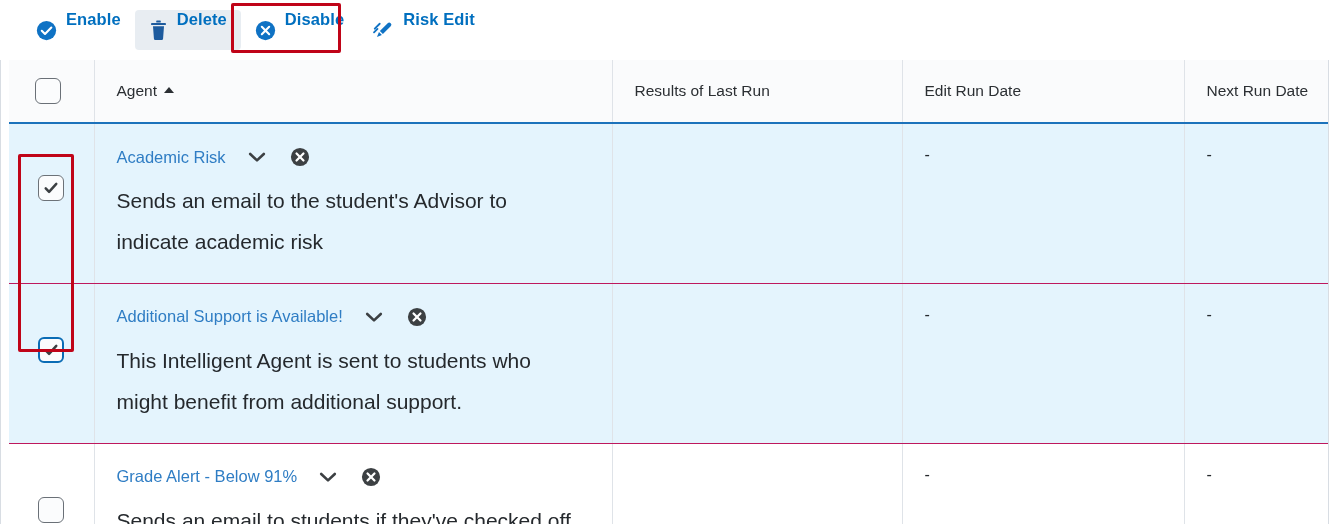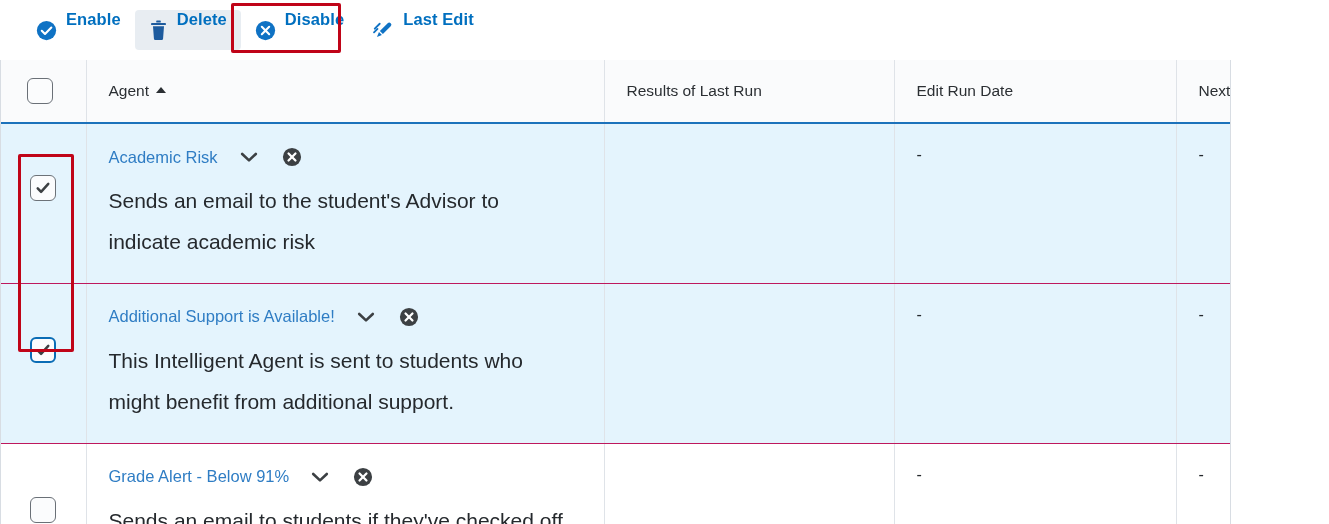--- a/index.html
+++ b/index.html
@@ -64,27 +64,28 @@
     border: 3px solid #c00418;
     border-radius: 2px;
     box-sizing: border-box;
     pointer-events: none;
   }
 
   
   .table-wrap {
     position: absolute;
     left: 0; top: 60px;
-    width: 1231px;
+    width: 1329px;
     height: 464px;
     box-sizing: border-box;
     border-left: 1px solid #d8dde3;
     border-right: 1px solid #d8dde3;
     background: #ffffff;
     overflow: hidden;
+    padding-left: 8px;
   }
   .tbl {
     width: 1327px;
     border-collapse: collapse;
     table-layout: fixed;
     background: #ffffff;
   }
   .tbl col.c-check { width: 85px; }
   .tbl col.c-agent { width: 518px; }
   .tbl col.c-res   { width: 290px; }
@@ -228,21 +229,21 @@
   </button>
 
   <button class="tb-btn">
     <span class="tb-icon">
       <svg width="22" height="22" viewBox="0 0 24 24">
         <path d="M20.4 4.6 a2.3 2.3 0 0 0 -3.3 0 L8.6 13.1 l3.3 3.3 l8.5 -8.5 a2.3 2.3 0 0 0 0 -3.3 z" fill="#0f72c4"></path>
         <path d="M7.6 14.2 L5.4 19.6 L10.8 17.4 z" fill="#0f72c4"></path>
         <path d="M3.0 10.6 L8.4 5.2 M2.2 14.6 L6.0 10.8" stroke="#0f72c4" stroke-width="2" stroke-linecap="round" fill="none"></path>
       </svg>
     </span>
-    <span class="tb-label">Last Edit</span>
+    <span class="tb-label">Risk Edit</span>
   </button>
 </div>
 
 <div class="annot-delete"></div>
 
 <div class="table-wrap">
   <table class="tbl">
     <colgroup>
       <col class="c-check">
         <col class="c-agent">

